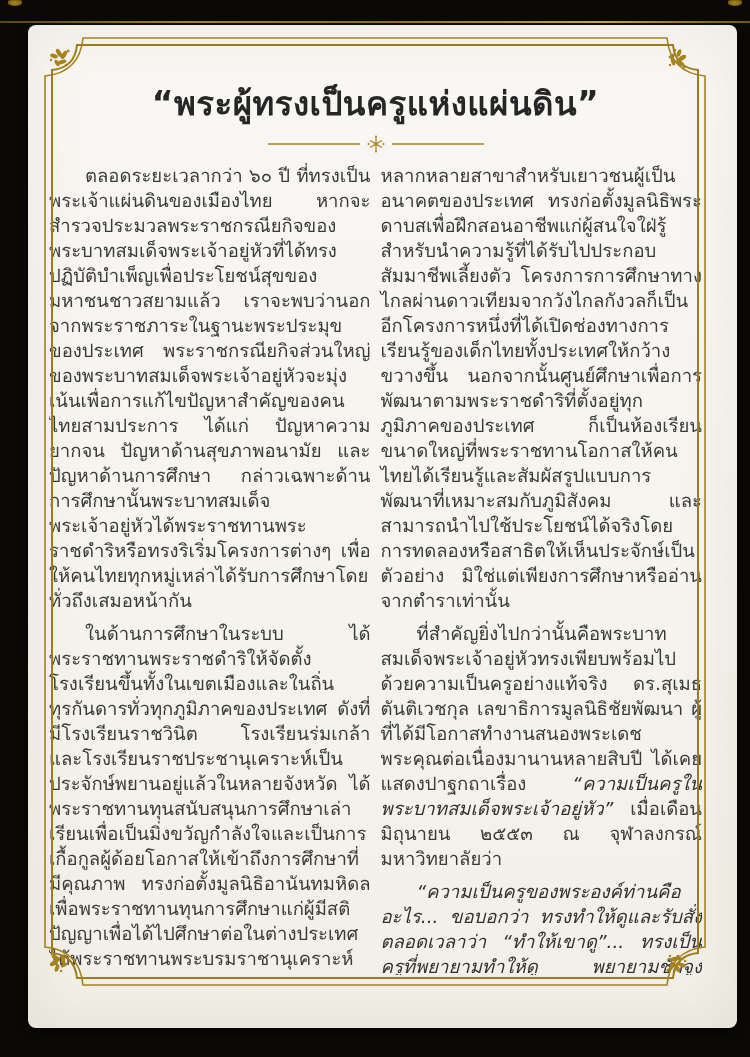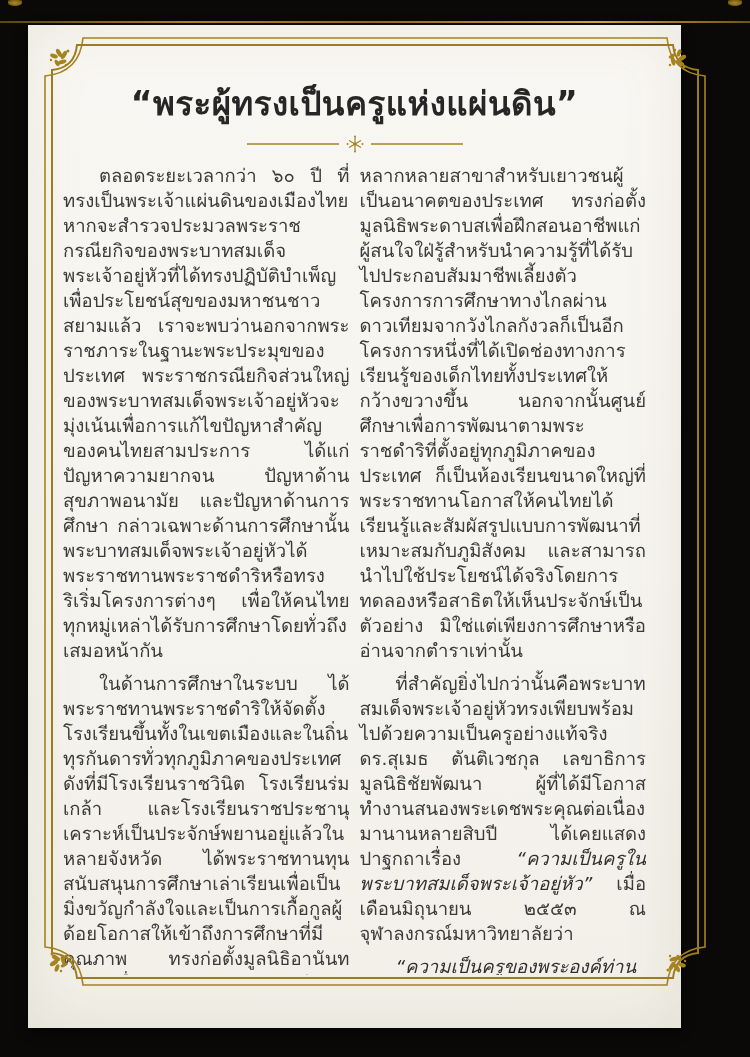--- a/index.html
+++ b/index.html
@@ -23,26 +23,27 @@
   }
   .page-fragment{
     position:absolute;top:0;height:6px;width:14px;
     background:radial-gradient(ellipse at center,#b08b24 0%,#7a5f13 70%,transparent 100%);
     border-radius:0 0 50% 50%;
     z-index:3;
   }
   .page-fragment.left{left:8px;}
   .page-fragment.right{left:728px;}
   .page{
-    position:absolute;left:28px;top:25px;width:653px;height:1003px;
+    position:absolute;left:28px;top:25px;width:709px;height:1003px;
     background:linear-gradient(180deg,#f9f7f3 0%,#f6f4ef 55%,#f1efe7 100%);
     box-shadow:inset 0 0 60px rgba(115,95,55,0.10), 0 4px 10px rgba(0,0,0,0.6);
     box-sizing:border-box;
-    padding:56px 35px 0 35px;
+    padding:56px 35px 0 21px;
     z-index:2;
+    border-radius:8px;
   }
   svg.frame{
     position:absolute;left:0;top:0;width:709px;height:1003px;
     pointer-events:none;
   }
   .title{
     margin:0;
     text-align:center;
     font-size:33px;
     line-height:46px;

